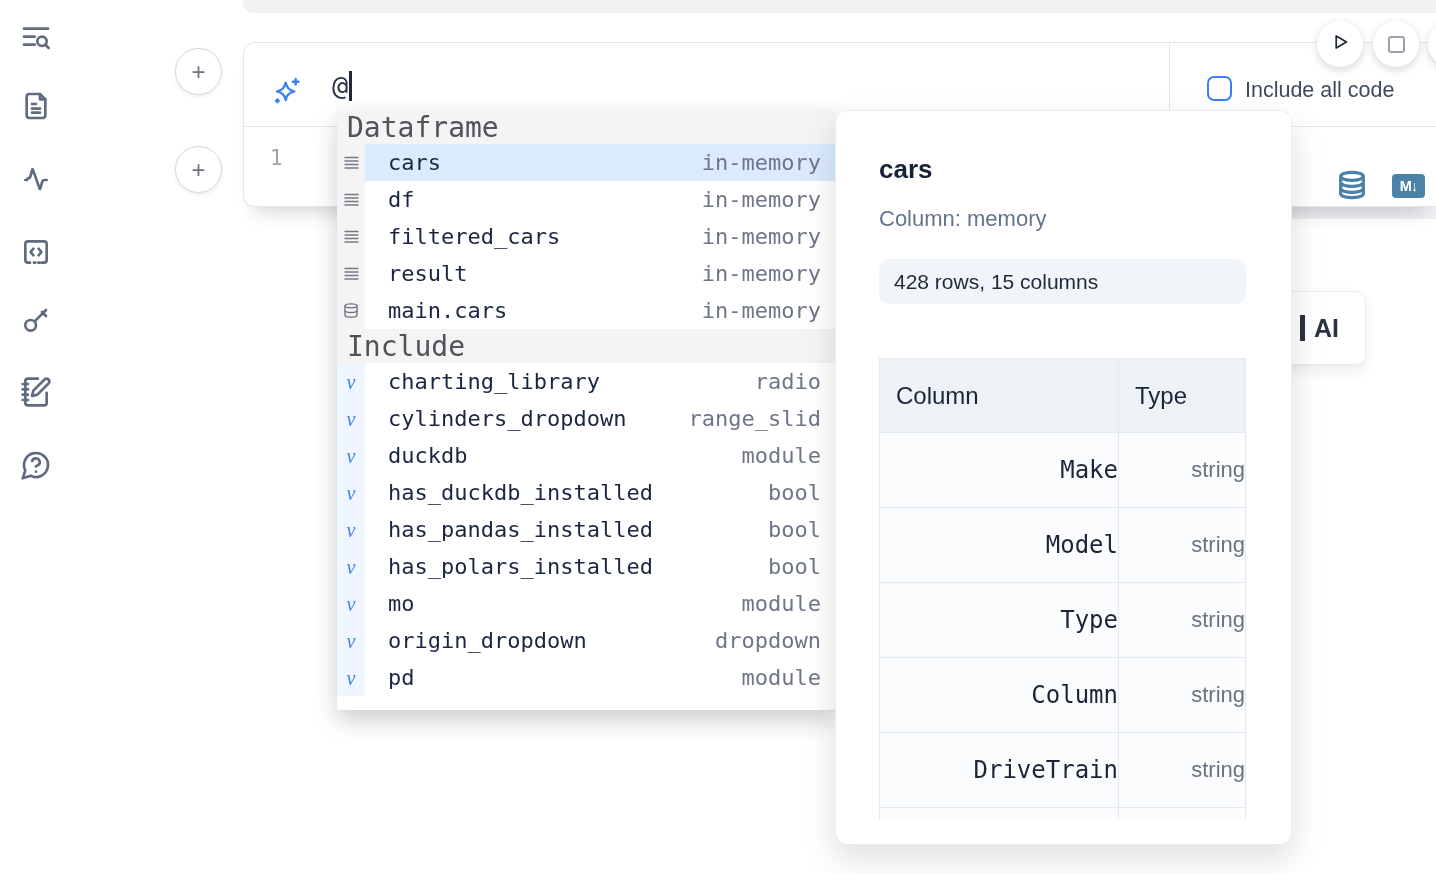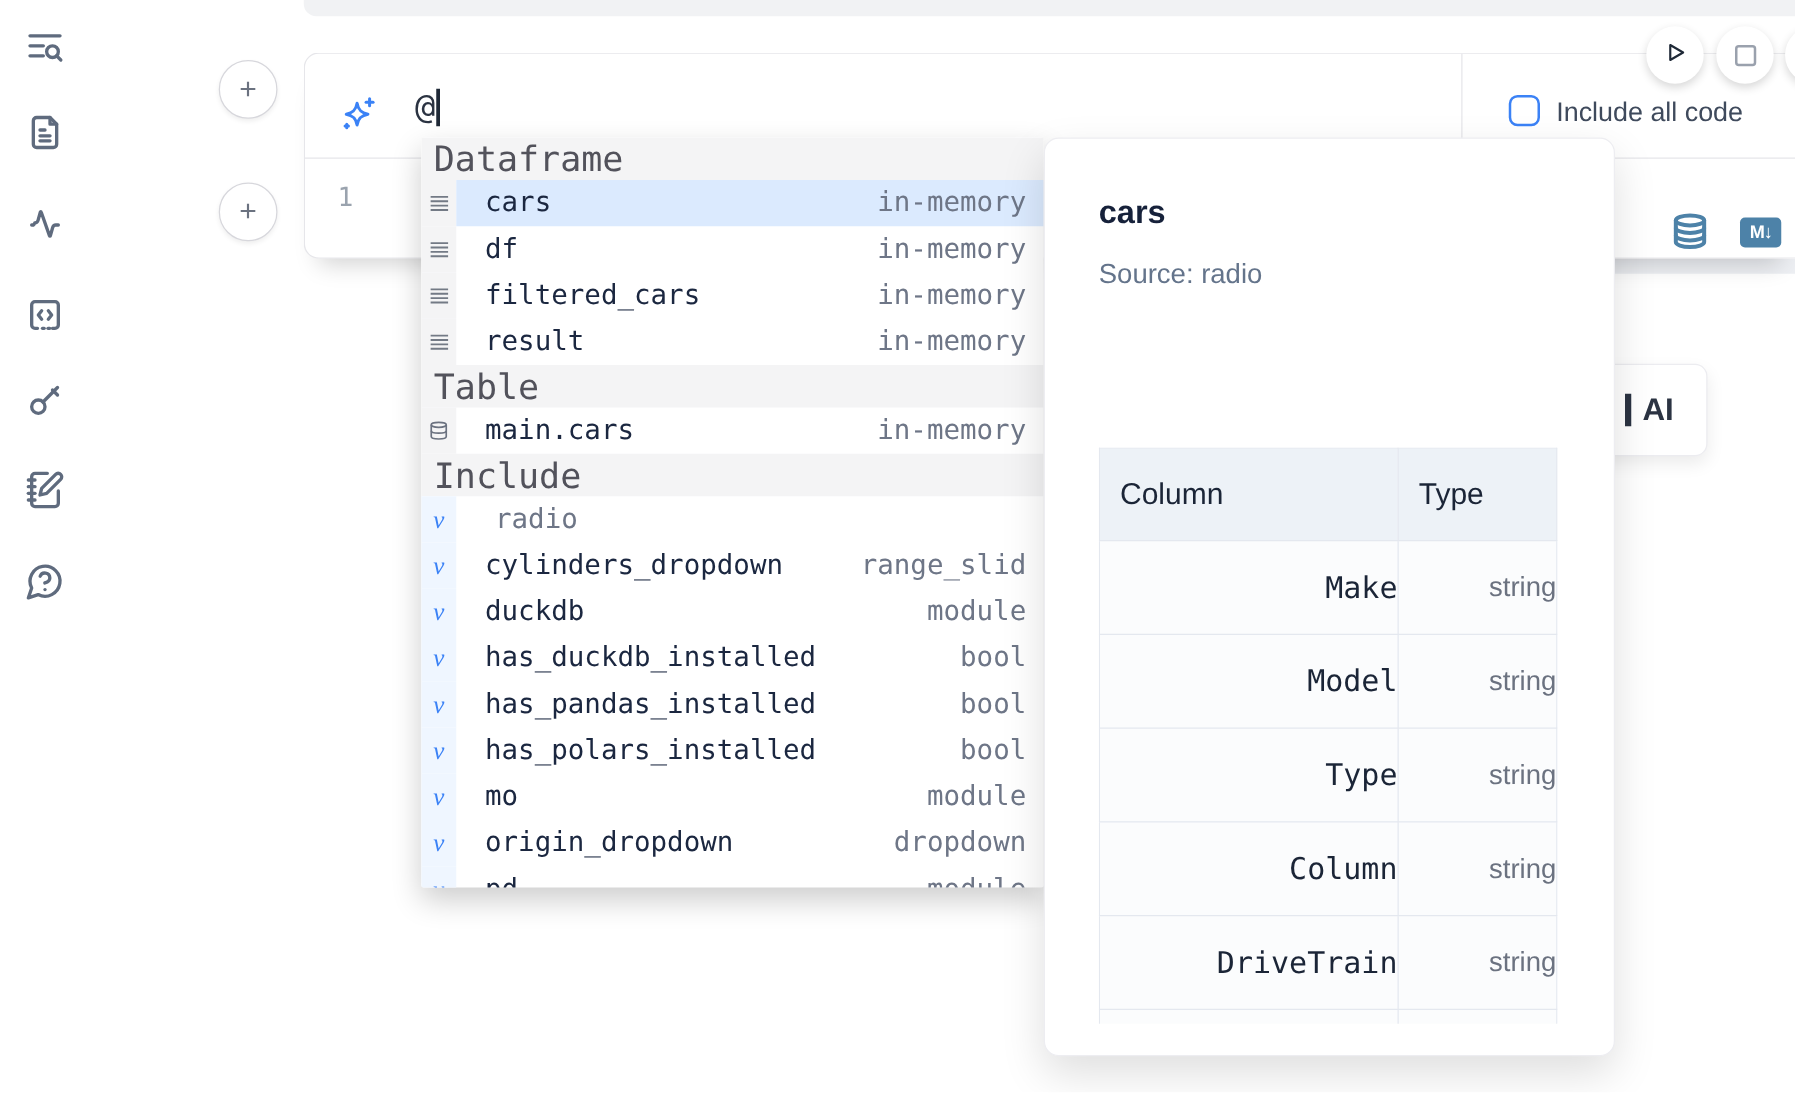--- a/index.html
+++ b/index.html
@@ -249,40 +249,40 @@
                 <line x1="0.5" y1="8.5" x2="14.5" y2="8.5"></line>
                 <line x1="0.5" y1="12" x2="14.5" y2="12"></line>
               </g>
             </svg>
           </span>
           <span class="ac-main">
             <span class="ac-name">result</span>
             <span class="ac-type">in-memory</span>
           </span>
         </div>
-        <div class="ac-header mono">Table</div>
         <div class="ac-row k-table">
           <span class="ac-ic">
             <svg width="16" height="17" viewBox="0 0 24 24" fill="none" stroke="#6b7280" stroke-width="2">
               <ellipse cx="12" cy="5" rx="9" ry="3"></ellipse>
               <path d="M3 5v14c0 1.7 4 3 9 3s9-1.3 9-3V5"></path>
               <path d="M3 12c0 1.7 4 3 9 3s9-1.3 9-3"></path>
             </svg>
           </span>
           <span class="ac-main">
             <span class="ac-name">main.cars</span>
             <span class="ac-type">in-memory</span>
           </span>
         </div>
         <div class="ac-header mono">Include</div>
         <div class="ac-row k-variable">
           <span class="ac-ic">
             <span class="v-glyph">v</span>
           </span>
           <span class="ac-main">
+            <span class="ac-name">charting_library</span>
             <span class="ac-type">radio</span>
           </span>
         </div>
         <div class="ac-row k-variable">
           <span class="ac-ic">
             <span class="v-glyph">v</span>
           </span>
           <span class="ac-main">
             <span class="ac-name">cylinders_dropdown</span>
             <span class="ac-type">range_slid</span>
@@ -349,21 +349,22 @@
           <span class="ac-main">
             <span class="ac-name">pd</span>
             <span class="ac-type">module</span>
           </span>
         </div>
       </div>
   </div>
 
   <div class="panel">
     <div class="pv-title">cars</div>
-    <div class="pv-source">Source: radio</div>
+    <div class="pv-source">Column: memory</div>
+    <div class="pv-badge">428 rows, 15 columns</div>
     <div class="pv-tablewrap">
       <table class="pv-table">
         <thead>
           <tr>
             <th class="h1">Column</th>
             <th>Type</th>
           </tr>
         </thead>
         <tbody>
             <tr>

